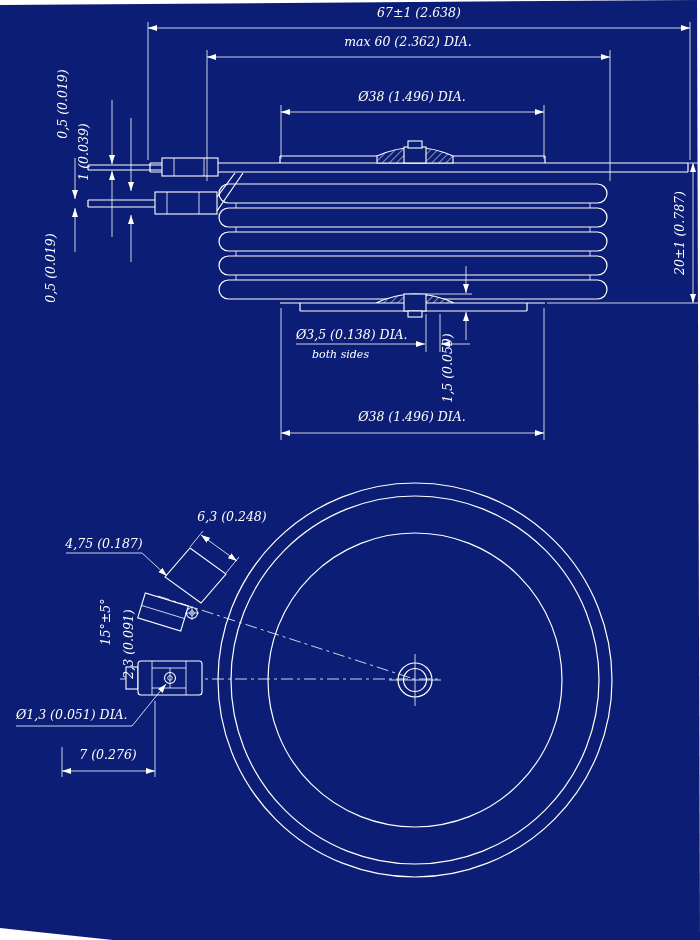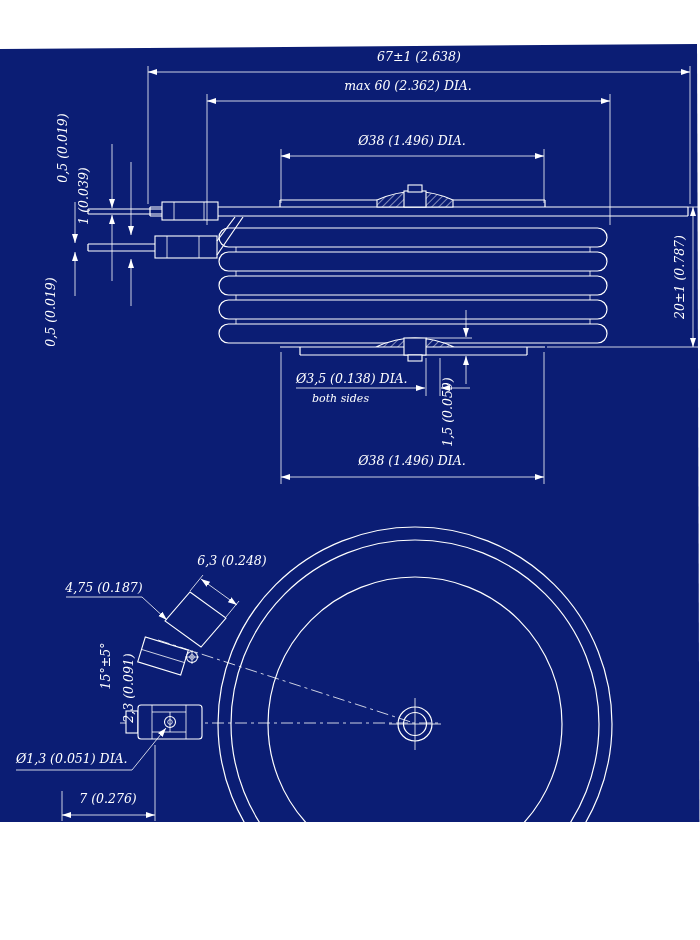--- a/index.html
+++ b/index.html
@@ -1,16 +1,16 @@
 <!DOCTYPE html>
 <html><head>
 <meta charset="utf-8">
 <style>
   html,body{margin:0;padding:0;background:#ffffff;}
-  .page{width:700px;height:778px;position:relative;overflow:hidden;margin-top:44px;}
+  .page{width:700px;height:940px;position:relative;overflow:hidden;}
   svg{display:block;}
   svg text{
     font-family:"DejaVu Serif","Liberation Serif",serif;
     font-style:italic;
     font-size:12.5px;
     fill:#ffffff;
   }
   svg text.small{font-size:11px;}
   .o{stroke:#ffffff;stroke-width:1.2;fill:none;}
   .t{stroke:#ffffff;stroke-width:0.8;fill:none;}

